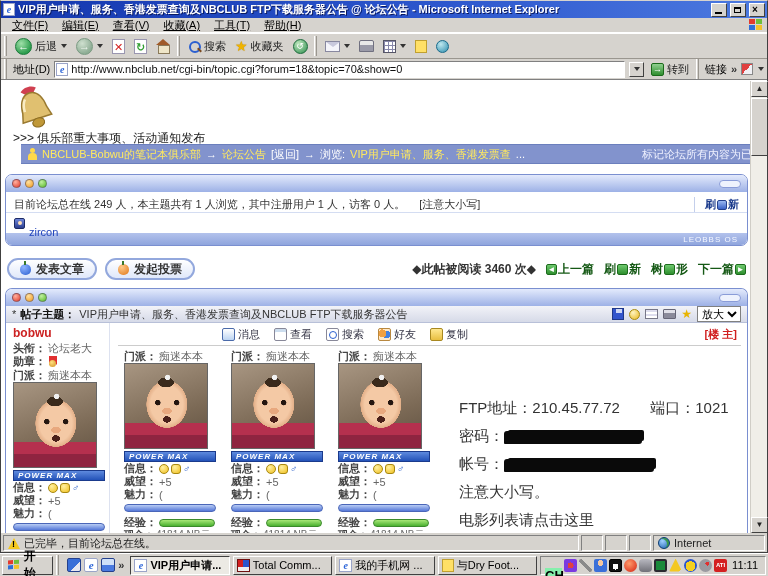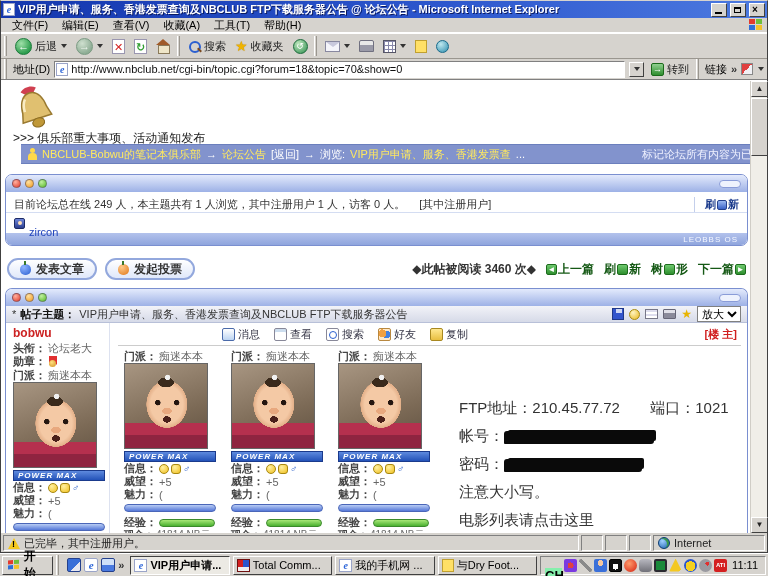--- a/index.html
+++ b/index.html
@@ -14,21 +14,21 @@
   .titlebar { height:17px; flex:0 0 17px; display:flex; align-items:center; gap:3px; padding:0 2px;
     background:linear-gradient(90deg,#1437ae 0%,#2b55cc 55%,#4d7ae0 100%); color:#fff; }
   .iedoc { width:12px; height:13px; background:#fff; border:1px solid #9aa4c8; font:italic bold 10px "Liberation Serif",serif; color:#2b64d8; text-align:center; line-height:11px; }
   .title-text { flex:1; font-weight:bold; font-size:11px; white-space:nowrap; overflow:hidden; text-shadow:1px 1px 0 #0a1a60; }
   .winbtn { width:16px; height:14px; background:#d6d3ce; border:1px solid; border-color:#fff #404040 #404040 #fff; position:relative; }
   .winbtn i { position:absolute; }
   .g-min { left:3px; bottom:2px; width:7px; height:2px; background:#000; }
   .g-res { left:3px; top:3px; width:7px; height:6px; border:1px solid #000; border-top-width:2px; }
   .g-cls { left:2px; top:0px; font-style:normal; font-size:10px; font-weight:bold; color:#000; line-height:12px; }
   .menubar { height:15px; flex:0 0 15px; display:flex; align-items:center; padding:0 4px; border-bottom:1px solid #fff; }
-  .menu-item { padding:0 7px; color:#000; }
+  .menu-item { padding:0 7px; color:#000;text-decoration:underline; }
   .winlogo { margin-left:auto; width:14px; height:12px; display:grid; grid-template-columns:6px 6px; grid-template-rows:5px 5px; gap:1px; }
   .winlogo b { display:block; }
   .wl1{background:#e23a2e;} .wl2{background:#6fbf3a;} .wl3{background:#2f6fd8;} .wl4{background:#f4c22a;}
   .toolbar { height:26px; flex:0 0 26px; display:flex; align-items:center; gap:3px; padding:0 3px; border-top:1px solid #fff; border-bottom:1px solid #9a968f; }
   .handle { width:3px; height:20px; border-left:1px solid #fff; border-right:1px solid #9a968f; margin-right:2px; }
   .tbtn { display:flex; align-items:center; gap:3px; padding:1px 3px; color:#222; }
   .circ { width:17px; height:17px; border-radius:50%; color:#fff; font-weight:bold; font-size:11px; line-height:15px; text-align:center; }
   .back-c { background:radial-gradient(circle at 35% 30%,#9fe0a8,#2f9e4f 70%); border:1px solid #1a7a3a; }
   .fwd-c  { background:radial-gradient(circle at 35% 30%,#cfe0cf,#8fae96 70%); border:1px solid #7a9a82; color:#eef4ee; }
   .drop { width:0; height:0; border-left:3px solid transparent; border-right:3px solid transparent; border-top:4px solid #333; margin-left:1px; }
@@ -336,21 +336,21 @@
         <div class="roundbox onlinebox">
           <div class="box-head">
             <span class="dot dot-r"></span>
             <span class="dot dot-y"></span>
             <span class="dot dot-g"></span>
             <span class="box-pill"></span>
           </div>
           <div class="box-row1">
             <span class="stats">目前论坛总在线 249 人，本主题共有 1 人浏览，其中注册用户 1 人，访客 0 人。</span>
             <span style="width:14px"></span>
-            <span>[其中注册用户]</span>
+            <span>[注意大小写]</span>
             <span class="refresh-cell">
               <span>刷</span>
               <span class="mini-ic"></span>
               <span>新</span>
             </span>
           </div>
           <div class="box-row2">
             <span class="user-ic"></span>
             <span class="link">zircon</span>
           </div>
@@ -579,24 +579,24 @@
 
 </div>
                   </div>
                 <div class="ftp">
                   <div class="line">
                     <span>FTP地址：</span><span>210.45.77.72</span>
                     <span style="display:inline-block;width:22px"></span>
                     <span>端口：</span><span>1021</span>
                   </div>
                   <div class="line">
-                    <span>帐号：</span><span class="censor"></span>
+                    <span>密码：</span><span class="censor c2"></span>
                   </div>
                   <div class="line">
-                    <span>密码：</span><span class="censor c2"></span>
+                    <span>帐号：</span><span class="censor"></span>
                   </div>
                   <div class="line">注意大小写。</div>
                   <div class="line">电影列表请点击这里</div>
 
                 </div>
               </div>
             </div>
           </div>
         </div>
       </div>
@@ -604,21 +604,21 @@
       <div class="vscroll">
         <span class="sb-btn sb-up">▲</span>
         <span class="sb-thumb"></span>
         <span class="sb-btn sb-dn">▼</span>
       </div>
     </div>
 
     <div class="statusbar">
       <span class="pane pane-main">
         <span class="warn-tri"></span>
-        <span>已完毕，其中注册用户。</span>
+        <span>已完毕，目前论坛总在线。</span>
       </span>
       <span class="pane pane-sm"></span>
       <span class="pane pane-sm"></span>
       <span class="pane pane-sm"></span>
       <span class="pane pane-zone">
         <span class="globe"></span>
         <span>Internet</span>
       </span>
     </div>
   </div>

